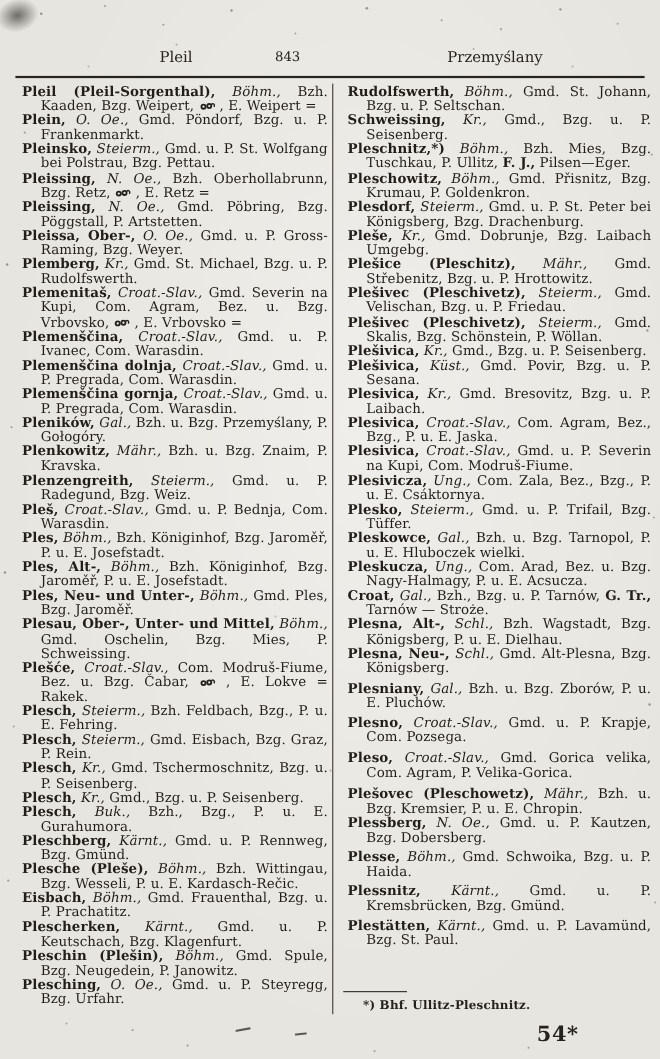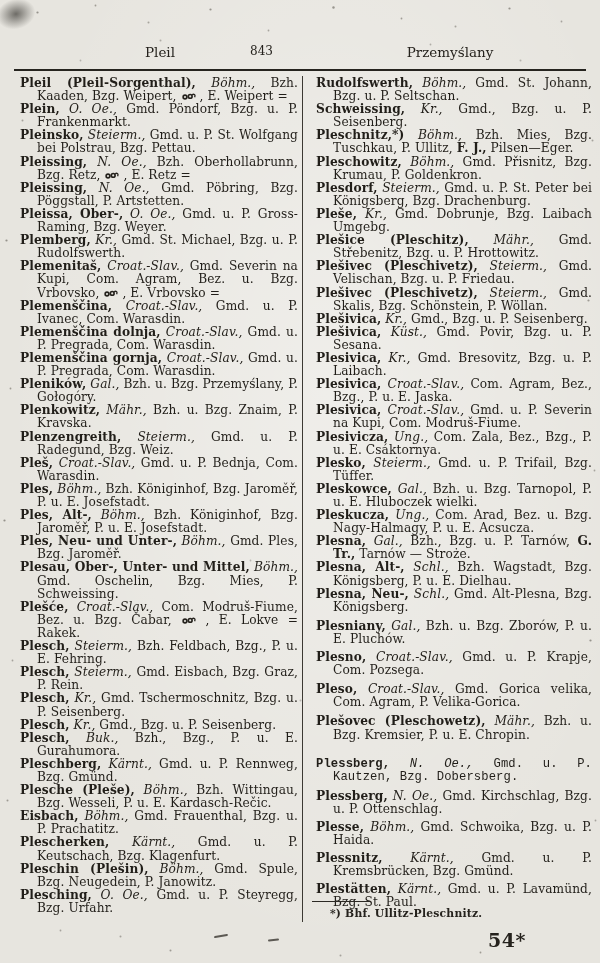--- a/index.html
+++ b/index.html
@@ -165,29 +165,28 @@
       <p class="entry"><span class="seg-b">Plešivec (Pleschivetz),</span><span class="seg-i"> Steierm.,</span><span class="seg-r"> Gmd. Skalis, Bzg. Schönstein, P. Wöllan.</span></p>
       <p class="entry"><span class="seg-b">Plešivica,</span><span class="seg-i"> Kr.,</span><span class="seg-r"> Gmd., Bzg. u. P. Seisenberg.</span></p>
       <p class="entry"><span class="seg-b">Plešivica,</span><span class="seg-i"> Küst.,</span><span class="seg-r"> Gmd. Povir, Bzg. u. P. Sesana.</span></p>
       <p class="entry"><span class="seg-b">Plesivica,</span><span class="seg-i"> Kr.,</span><span class="seg-r"> Gmd. Bresovitz, Bzg. u. P. Laibach.</span></p>
       <p class="entry"><span class="seg-b">Plesivica,</span><span class="seg-i"> Croat.-Slav.,</span><span class="seg-r"> Com. Agram, Bez., Bzg., P. u. E. Jaska.</span></p>
       <p class="entry"><span class="seg-b">Plesivica,</span><span class="seg-i"> Croat.-Slav.,</span><span class="seg-r"> Gmd. u. P. Severin na Kupi, Com. Modruš-Fiume.</span></p>
       <p class="entry"><span class="seg-b">Plesivicza,</span><span class="seg-i"> Ung.,</span><span class="seg-r"> Com. Zala, Bez., Bzg., P. u. E. Csáktornya.</span></p>
       <p class="entry"><span class="seg-b">Plesko,</span><span class="seg-i"> Steierm.,</span><span class="seg-r"> Gmd. u. P. Trifail, Bzg. Tüffer.</span></p>
       <p class="entry"><span class="seg-b">Pleskowce,</span><span class="seg-i"> Gal.,</span><span class="seg-r"> Bzh. u. Bzg. Tarnopol, P. u. E. Hluboczek wielki.</span></p>
       <p class="entry"><span class="seg-b">Pleskucza,</span><span class="seg-i"> Ung.,</span><span class="seg-r"> Com. Arad, Bez. u. Bzg. Nagy-Halmagy, P. u. E. Acsucza.</span></p>
-      <p class="entry"><span class="seg-b">Plesna,</span><span class="seg-i"> Gal.,</span><span class="seg-r"> Bzh., Bzg. u. P. Tarnów, </span><span class="seg-b">G. Tr.,</span><span class="seg-r"> Tarnów — Stroże.</span></p>
+      <p class="entry"><span class="seg-b">Croat,</span><span class="seg-i"> Gal.,</span><span class="seg-r"> Bzh., Bzg. u. P. Tarnów, </span><span class="seg-b">G. Tr.,</span><span class="seg-r"> Tarnów — Stroże.</span></p>
       <p class="entry"><span class="seg-b">Plesna, Alt-,</span><span class="seg-i"> Schl.,</span><span class="seg-r"> Bzh. Wagstadt, Bzg. Königsberg, P. u. E. Dielhau.</span></p>
       <p class="entry"><span class="seg-b">Plesna, Neu-,</span><span class="seg-i"> Schl.,</span><span class="seg-r"> Gmd. Alt-Plesna, Bzg. Königsberg.</span></p>
       <p class="entry" style="margin-top: 6px;"><span class="seg-b">Plesniany,</span><span class="seg-i"> Gal.,</span><span class="seg-r"> Bzh. u. Bzg. Zborów, P. u. E. Pluchów.</span></p>
       <p class="entry" style="margin-top: 5px;"><span class="seg-b">Plesno,</span><span class="seg-i"> Croat.-Slav.,</span><span class="seg-r"> Gmd. u. P. Krapje, Com. Pozsega.</span></p>
       <p class="entry" style="margin-top: 6px;"><span class="seg-b">Pleso,</span><span class="seg-i"> Croat.-Slav.,</span><span class="seg-r"> Gmd. Gorica velika, Com. Agram, P. Velika-Gorica.</span></p>
       <p class="entry" style="margin-top: 6px;"><span class="seg-b">Plešovec (Pleschowetz),</span><span class="seg-i"> Mähr.,</span><span class="seg-r"> Bzh. u. Bzg. Kremsier, P. u. E. Chropin.</span></p>
-      <p class="entry" style="margin-top: 16px; font-family: Liberation Mono, monospace;"><span class="seg-b">Plessberg,</span><span class="seg-i"> N. Oe.,</span><span class="seg-r"> Gmd. u. P. Kautzen, Bzg. Dobersberg.</span></p>
-      <p class="entry" style="margin-top: 6px;"><span class="seg-b">Plessberg,</span><span class="seg-i"> N. Oe.,</span><span class="seg-r"> Gmd. Kirchschlag, Bzg. u. P. Ottenschlag.</span></p>
+      <p class="entry" style="margin-top: 0;"><span class="seg-b">Plessberg,</span><span class="seg-i"> N. Oe.,</span><span class="seg-r"> Gmd. u. P. Kautzen, Bzg. Dobersberg.</span></p>
       <p class="entry" style="margin-top: 5px;"><span class="seg-b">Plesse,</span><span class="seg-i"> Böhm.,</span><span class="seg-r"> Gmd. Schwoika, Bzg. u. P. Haida.</span></p>
       <p class="entry" style="margin-top: 5px;"><span class="seg-b">Plessnitz,</span><span class="seg-i"> Kärnt.,</span><span class="seg-r"> Gmd. u. P. Kremsbrücken, Bzg. Gmünd.</span></p>
       <p class="entry" style="margin-top: 5px;"><span class="seg-b">Plestätten,</span><span class="seg-i"> Kärnt.,</span><span class="seg-r"> Gmd. u. P. Lavamünd, Bzg. St. Paul.</span></p>
     </div>
 
   <div class="footnote-rule"></div>
   <div class="footnote">*) Bhf. Ullitz-Pleschnitz.</div>
   <div class="signature">54*</div>
 </div>
 

